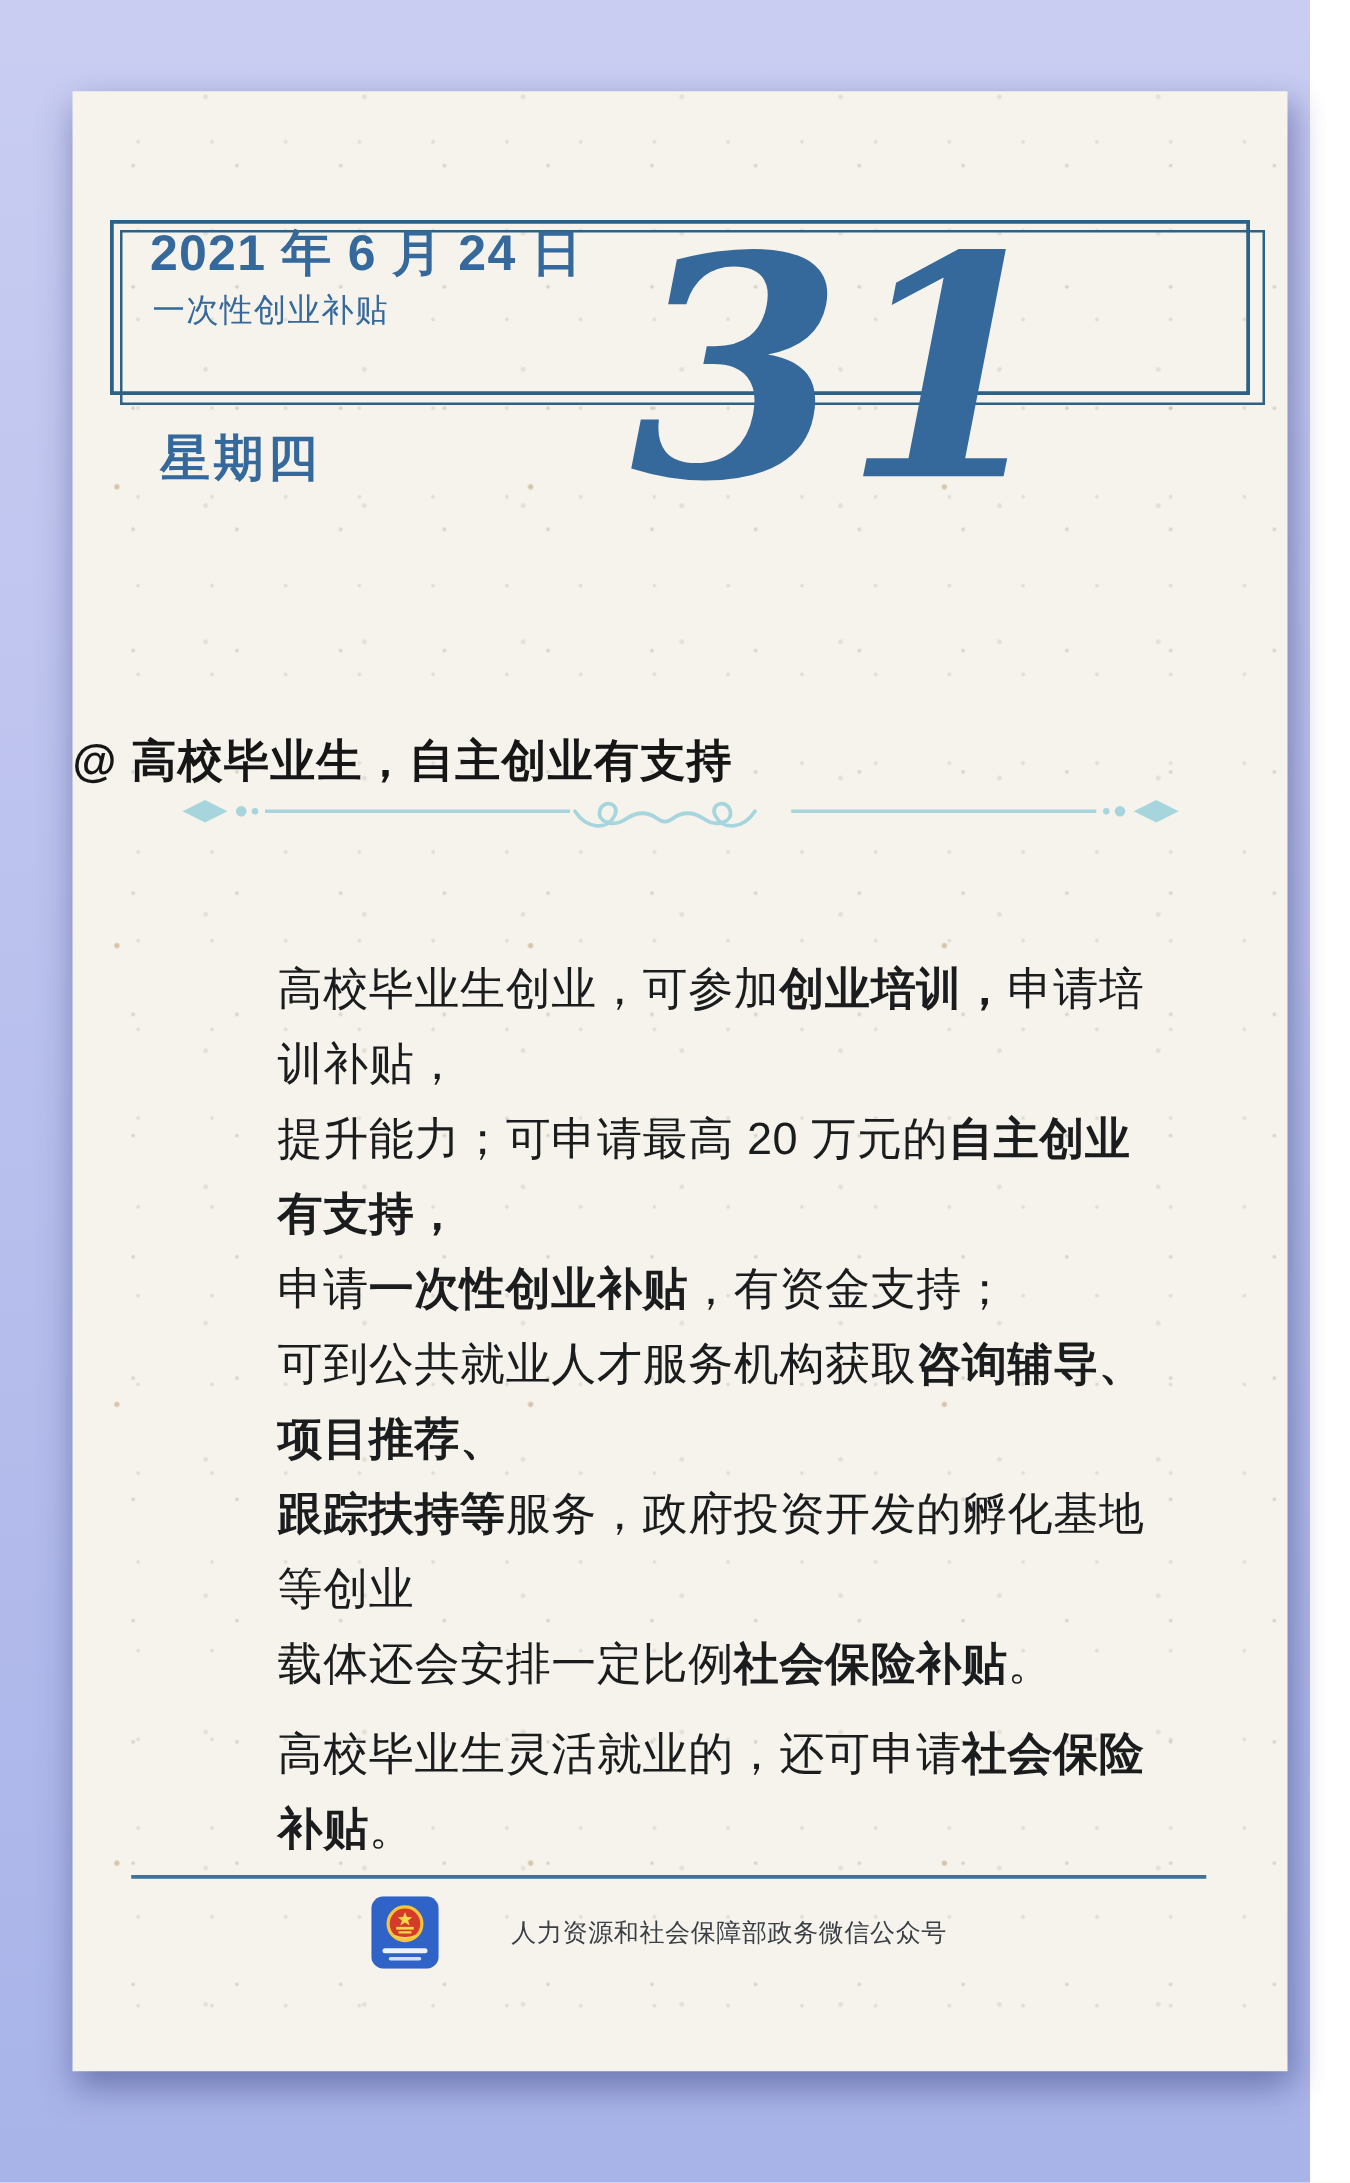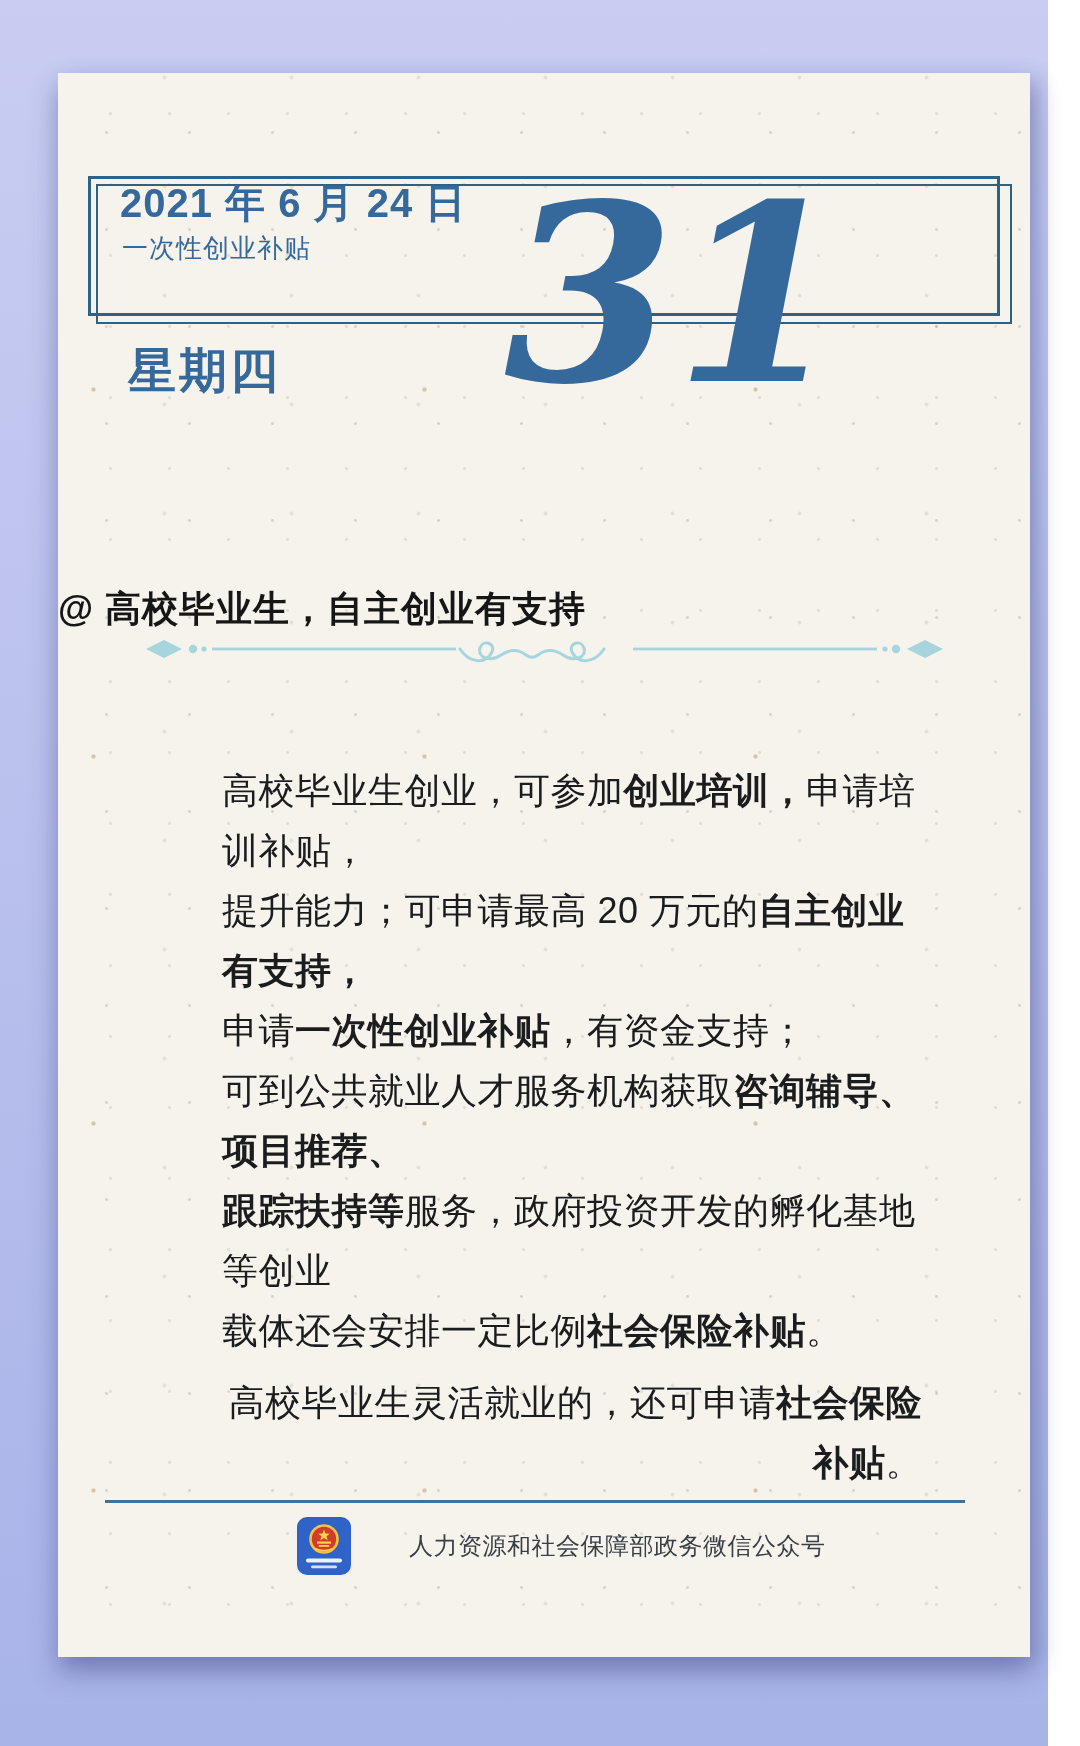--- a/index.html
+++ b/index.html
@@ -43,21 +43,21 @@
     font-size:40px; font-weight:600; letter-spacing:1px;
     color:var(--cal,#35689b); line-height:48px; z-index:3;
   }
   .lunar-date {
     position:absolute; left:64px; top:158px;
     font-size:26px; font-weight:400; letter-spacing:1px;
     color:var(--cal,#35689b); line-height:34px; z-index:3;
   }
   .weekday {
     position:absolute; left:70px; top:266px;
-    font-size:48px; font-weight:700; letter-spacing:3px;
+    font-size:40px; font-weight:700; letter-spacing:3px;
     color:var(--cal,#35689b); z-index:3;
   }
   .day-number {
     position:absolute; right:185px; top:100px;
     font-family:"DejaVu Serif", serif; font-style:italic; font-weight:700;
     font-size:245px; line-height:1; color:var(--cal,#35689b); z-index:2;
   }
 
   .article-title {
     position:absolute; left:0; top:512px; width:972px;
@@ -71,34 +71,34 @@
   }
   .divider path, .divider rect, .divider circle { fill:currentColor; }
   .divider .stroked { fill:none; stroke:currentColor; stroke-width:3; stroke-linecap:round; }
 
   .article-body {
     position:absolute; left:164px; top:688px; width:700px;
     font-size:36px; line-height:60px; color:var(--body-ink,#1b1c1e);
     letter-spacing:.5px; z-index:2;
   }
   .article-body p { white-space:pre-wrap; }
-  .article-body p + p { margin-top:12px;text-align:right; }
+  .article-body p + p { margin-top:12px; }
   .article-body .b { font-weight:700; }
 
   .footer-line {
     position:absolute; left:47px; top:1427px; width:860px; height:3px;
     background:var(--fline,#3f7296); z-index:2;
   }
   .footer {
     position:absolute; left:239px; top:1444px; height:58px;
     display:flex; align-items:center; gap:58px; z-index:2;
   }
   .footer-logo { width:54px; height:58px; flex:0 0 auto; }
   .footer-label {
-    font-size:24px; letter-spacing:.5px; color:var(--ftext,#3a3f46); font-weight:400;font-family:Liberation Mono, monospace;
+    font-size:20px; letter-spacing:.5px; color:var(--ftext,#3a3f46); font-weight:400;font-family:Liberation Mono, monospace;
   }
 </style>
 </head>
 <body>
 
 <div class="page" style="--bg-top: #c9cdf2; --bg-bottom: #a8b3e8;">
 
   <div class="card" style="--paper: #f5f3ec; --cal: #35689b; --frame: #2d6286; --teal: #a7d5de; --title-ink: #161616; --body-ink: #1b1c1e; --fline: #3f7296; --ftext: #3a3f46; --logo-blue: #2f63c8;">
 
     <div class="frame-outer"></div>

